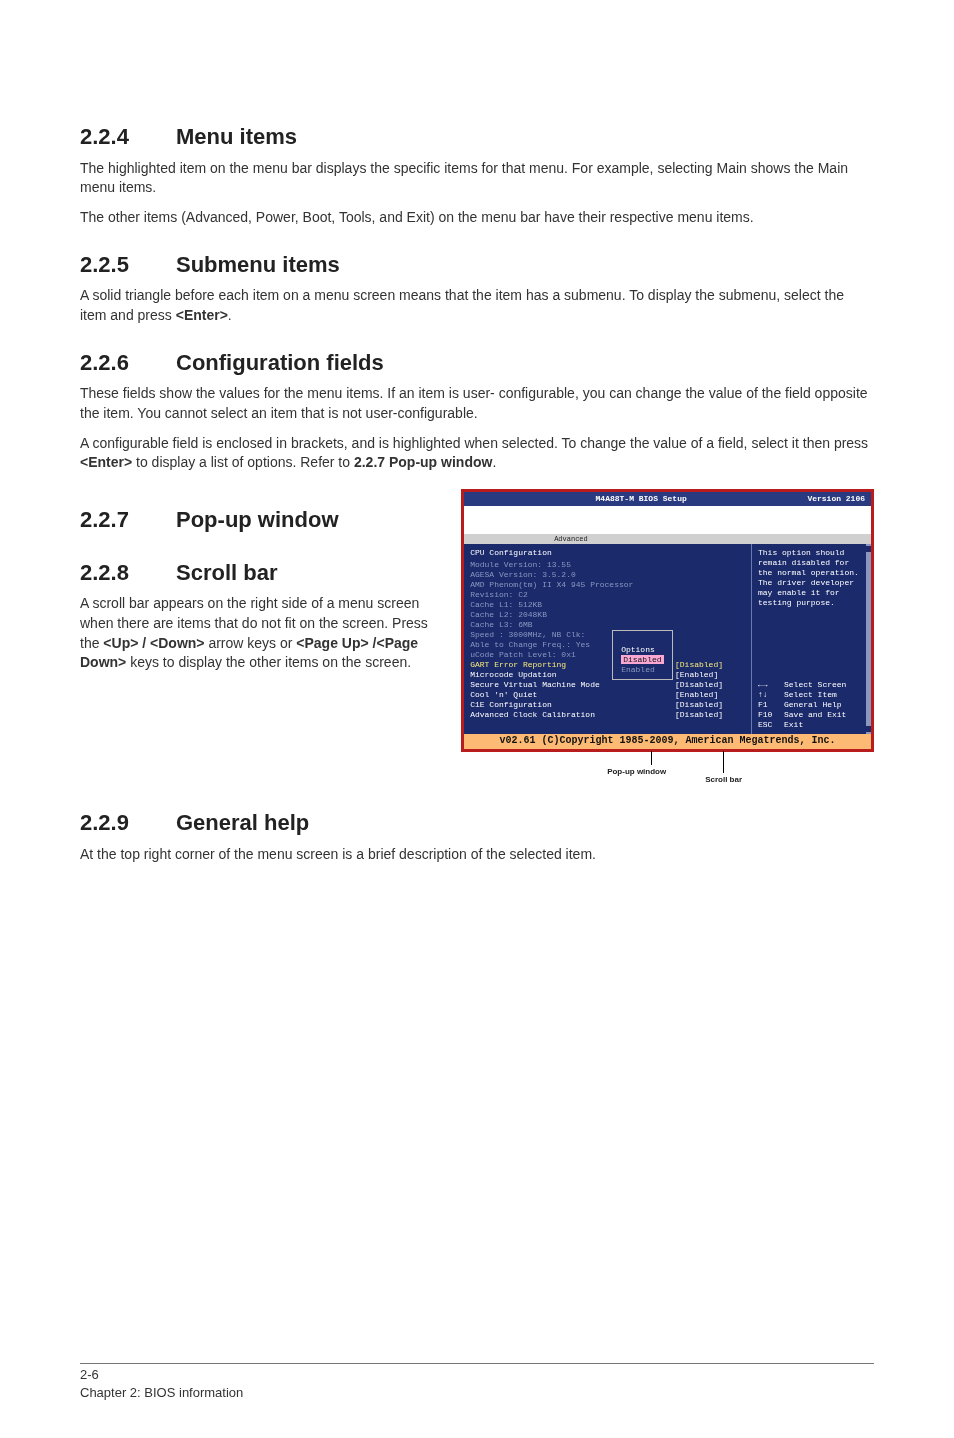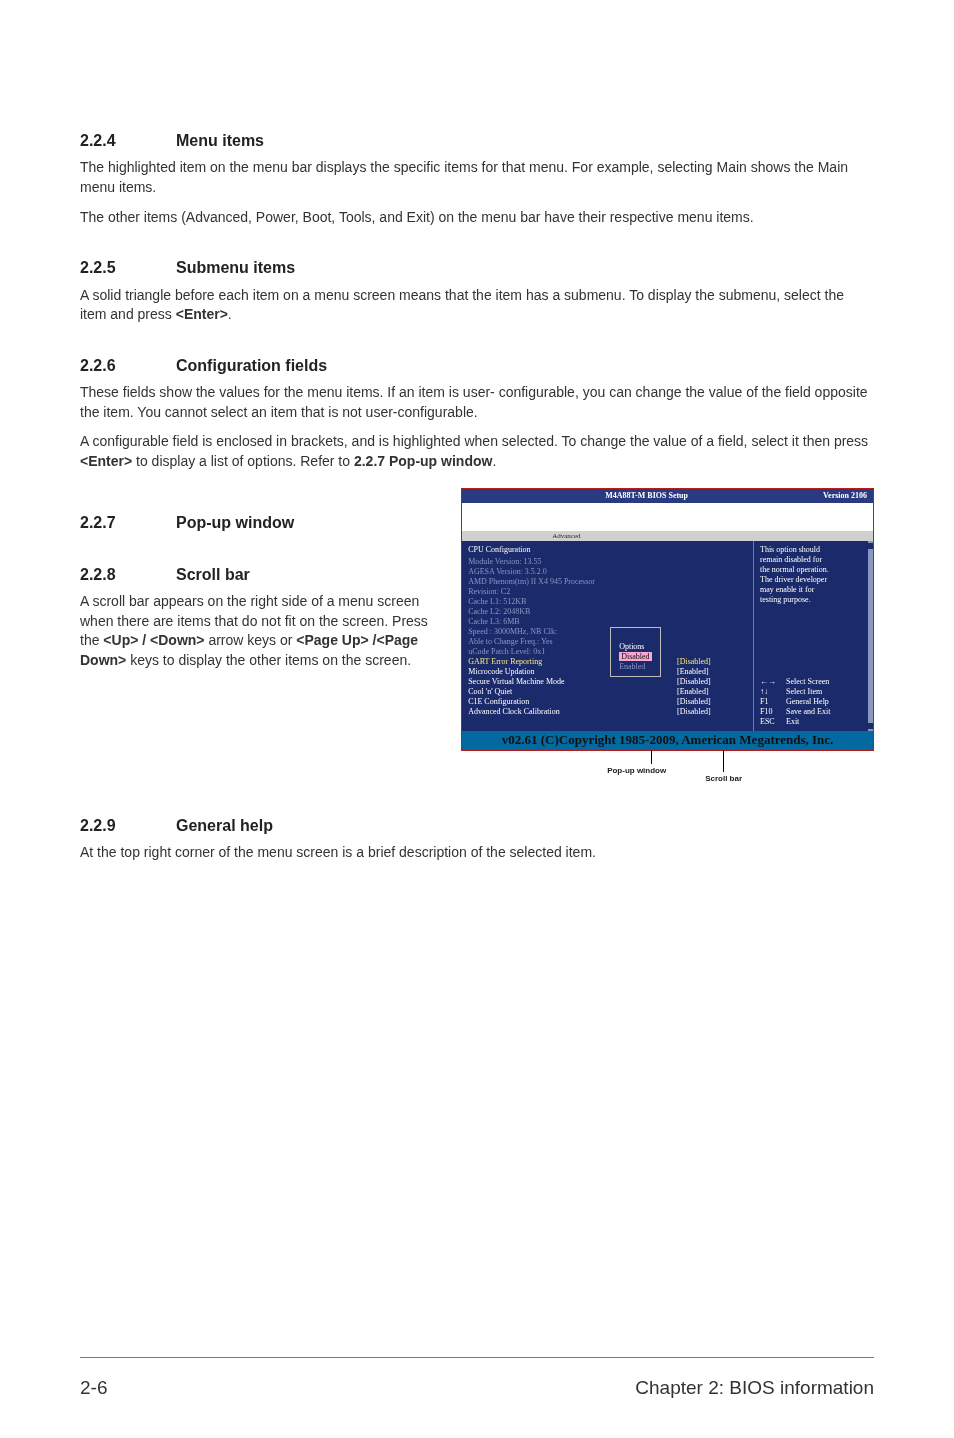--- a/index.html
+++ b/index.html
@@ -9,23 +9,23 @@
     width: 954px;
     margin: 0 auto;
     background: #fff;
     padding: 100px 80px 40px 80px;
     font-size: 14px;
     line-height: 1.4;
     position: relative;
     min-height: 1438px;
   }
   h2 {
-    font-size: 16px;
+    font-size: 22px;
     font-weight: bold;
-    margin-top: 30px;
+    margin-top: 22px;
     margin-bottom: 6px;
   }
   h2 .secnum { display: inline-block; width: 96px; }
   p { margin-bottom: 10px; color: #333; }
   .bold { font-weight: bold; }
 
   .two-col {
     overflow: hidden;
   }
   .col-left {
@@ -35,24 +35,24 @@
   }
   .col-right {
     float: right;
     width: 52%;
     padding-top: 6px;
   }
 
   
   .bios {
     width: 100%;
-    font-family: Liberation Serif, serif;
+    font-family: Liberation Mono, monospace;
     font-size: 8px;
     line-height: 1.25;
-    border: 1px solid #b91c1c;
+    border: 3px solid #b91c1c;
     color: #ccc;
   }
   .bios-title {
     background: #2a3a80;
     color: #fff;
     display: flex;
     justify-content: space-between;
     padding: 2px 6px;
     font-weight: bold;
   }
@@ -98,24 +98,24 @@
     left: 148px;
     background: #1b2a6b;
     border: 1px solid #bbb;
     padding: 14px 8px 4px 8px;
     color: #fff;
   }
   .bios-popup .sel {
     background: #f9a8d4; color: #111; padding: 0 2px;
   }
   .bios-footer {
-    background: #0369a1;
+    background: #fdba74;
     color: #111;
     text-align: center;
-    font-size: 13px;
+    font-size: 10px;
     padding: 1px 0;
     font-weight: bold;
   }
   .bios-scroll {
     position: absolute;
     right: 0;
     top: 0;
     bottom: 0;
     width: 5px;
     background: #8a97c0;
@@ -157,25 +157,26 @@
   .callouts .lbl2 {
     position: absolute; left: 244px; top: 22px;
   }
 
   .page-footer {
     position: absolute;
     bottom: 36px;
     left: 80px;
     right: 80px;
     border-top: 1px solid #777;
-    padding-top: 17px;
-    font-size: 19px;
+    padding-top: 2px;
+    font-size: 13px;
     display: flex;
     justify-content: space-between;
     color: #333;
+    flex-direction: column;
   }
 </style>
 </head>
 <body>
 
 <h2>
   <span class="secnum">2.2.4</span><span>Menu items</span>
 </h2>
 <p>The highlighted item on the menu bar displays the specific items for that menu. For example, selecting Main shows the Main menu items.</p>
 <p>The other items (Advanced, Power, Boot, Tools, and Exit) on the menu bar have their respective menu items.</p>

